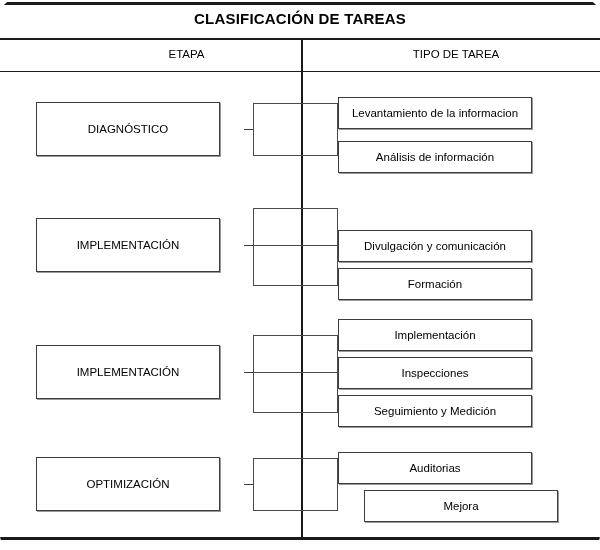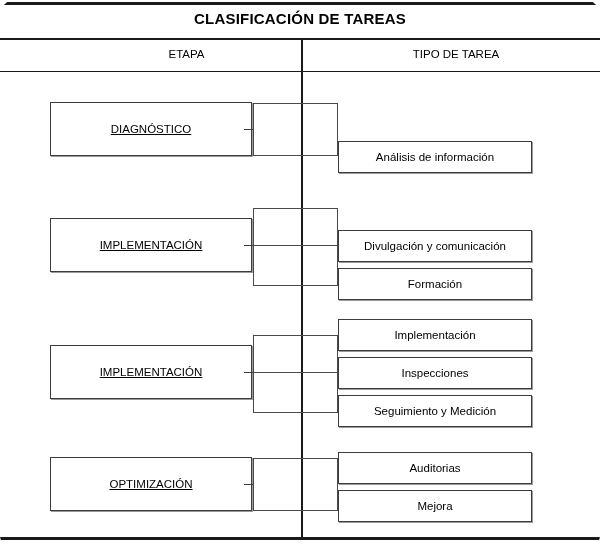--- a/index.html
+++ b/index.html
@@ -59,32 +59,31 @@
     font-size: 11.5px;
     color: #000000;
     text-align: center;
   }
   .col-header.etapa { left: 0;   width: 301px; margin-left: 36px; }
   .col-header.tipo  { left: 301px; width: 310px; }
 
   
   .stage-box {
     position: absolute;
-    left: 50px;
-    width: 202px;
+    left: 36px;
+    width: 184px;
     box-sizing: border-box;
     border: 1px solid #3c3c3c;
     background: #ffffff;
     display: flex;
     align-items: center;
     justify-content: center;
     font-size: 11.5px;
     color: #000000;
     box-shadow: 1px 1px 0 0 #9a9a9a;
-    text-decoration: underline;
   }
 
   
   .task-box {
     position: absolute;
     left: 338px;
     width: 194px;
     height: 32px;
     box-sizing: border-box;
     border: 1px solid #3c3c3c;
@@ -131,20 +130,23 @@
   <div class="title">CLASIFICACIÓN DE TAREAS</div>
 
   <div class="col-header etapa">ETAPA</div>
   <div class="col-header tipo">TIPO DE TAREA</div>
 
   <div class="stage-box" style="top:102px;height:54px;">
     <span>DIAGNÓSTICO</span>
   </div>
   <div class="stub" style="left:244px;top:129px;width:10px;"></div>
   <div class="bracket" style="top:103px;height:53px;"></div>
+  <div class="task-box" style="top:97px;">
+    <span>Levantamiento de la informacion</span>
+  </div>
   <div class="task-box" style="top:141px;text-align:center;">
     <span>Análisis de información</span>
   </div>
 
   <div class="stage-box" style="top:218px;height:54px;">
     <span>IMPLEMENTACIÓN</span>
   </div>
   <div class="stub" style="left:244px;top:245px;width:10px;"></div>
   <div class="bracket" style="top:208px;height:78px;"></div>
   <div class="branch" style="left:253px;top:245px;width:85px;"></div>
@@ -172,17 +174,17 @@
   </div>
 
   <div class="stage-box" style="top:457px;height:54px;">
     <span>OPTIMIZACIÓN</span>
   </div>
   <div class="stub" style="left:244px;top:484px;width:10px;"></div>
   <div class="bracket" style="top:458px;height:53px;"></div>
   <div class="task-box" style="top:452px;">
     <span>Auditorias</span>
   </div>
-  <div class="task-box" style="top:490px;">
+  <div class="task-box" style="top:490px;margin-left:26px;">
     <span>Mejora</span>
   </div>
 
 </div>
 
 </body></html>

